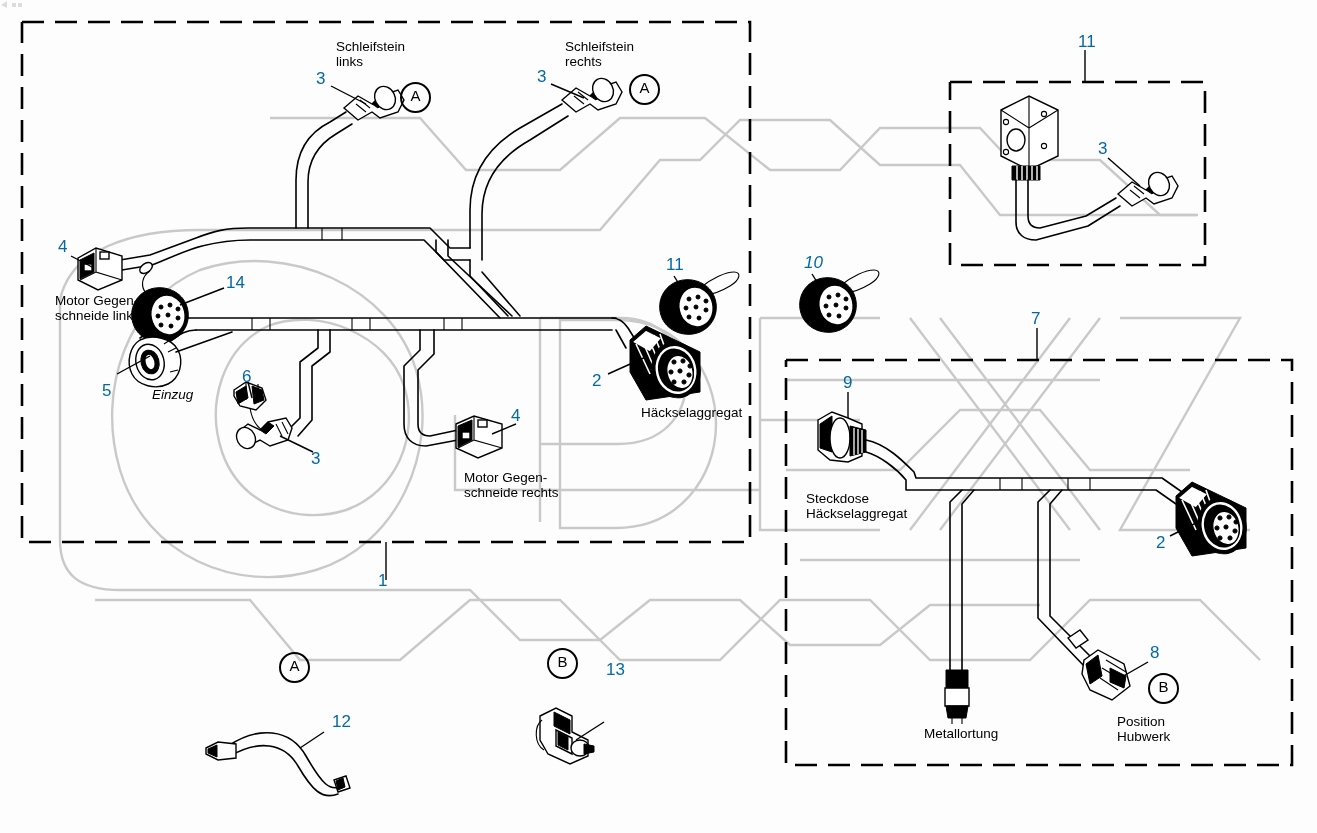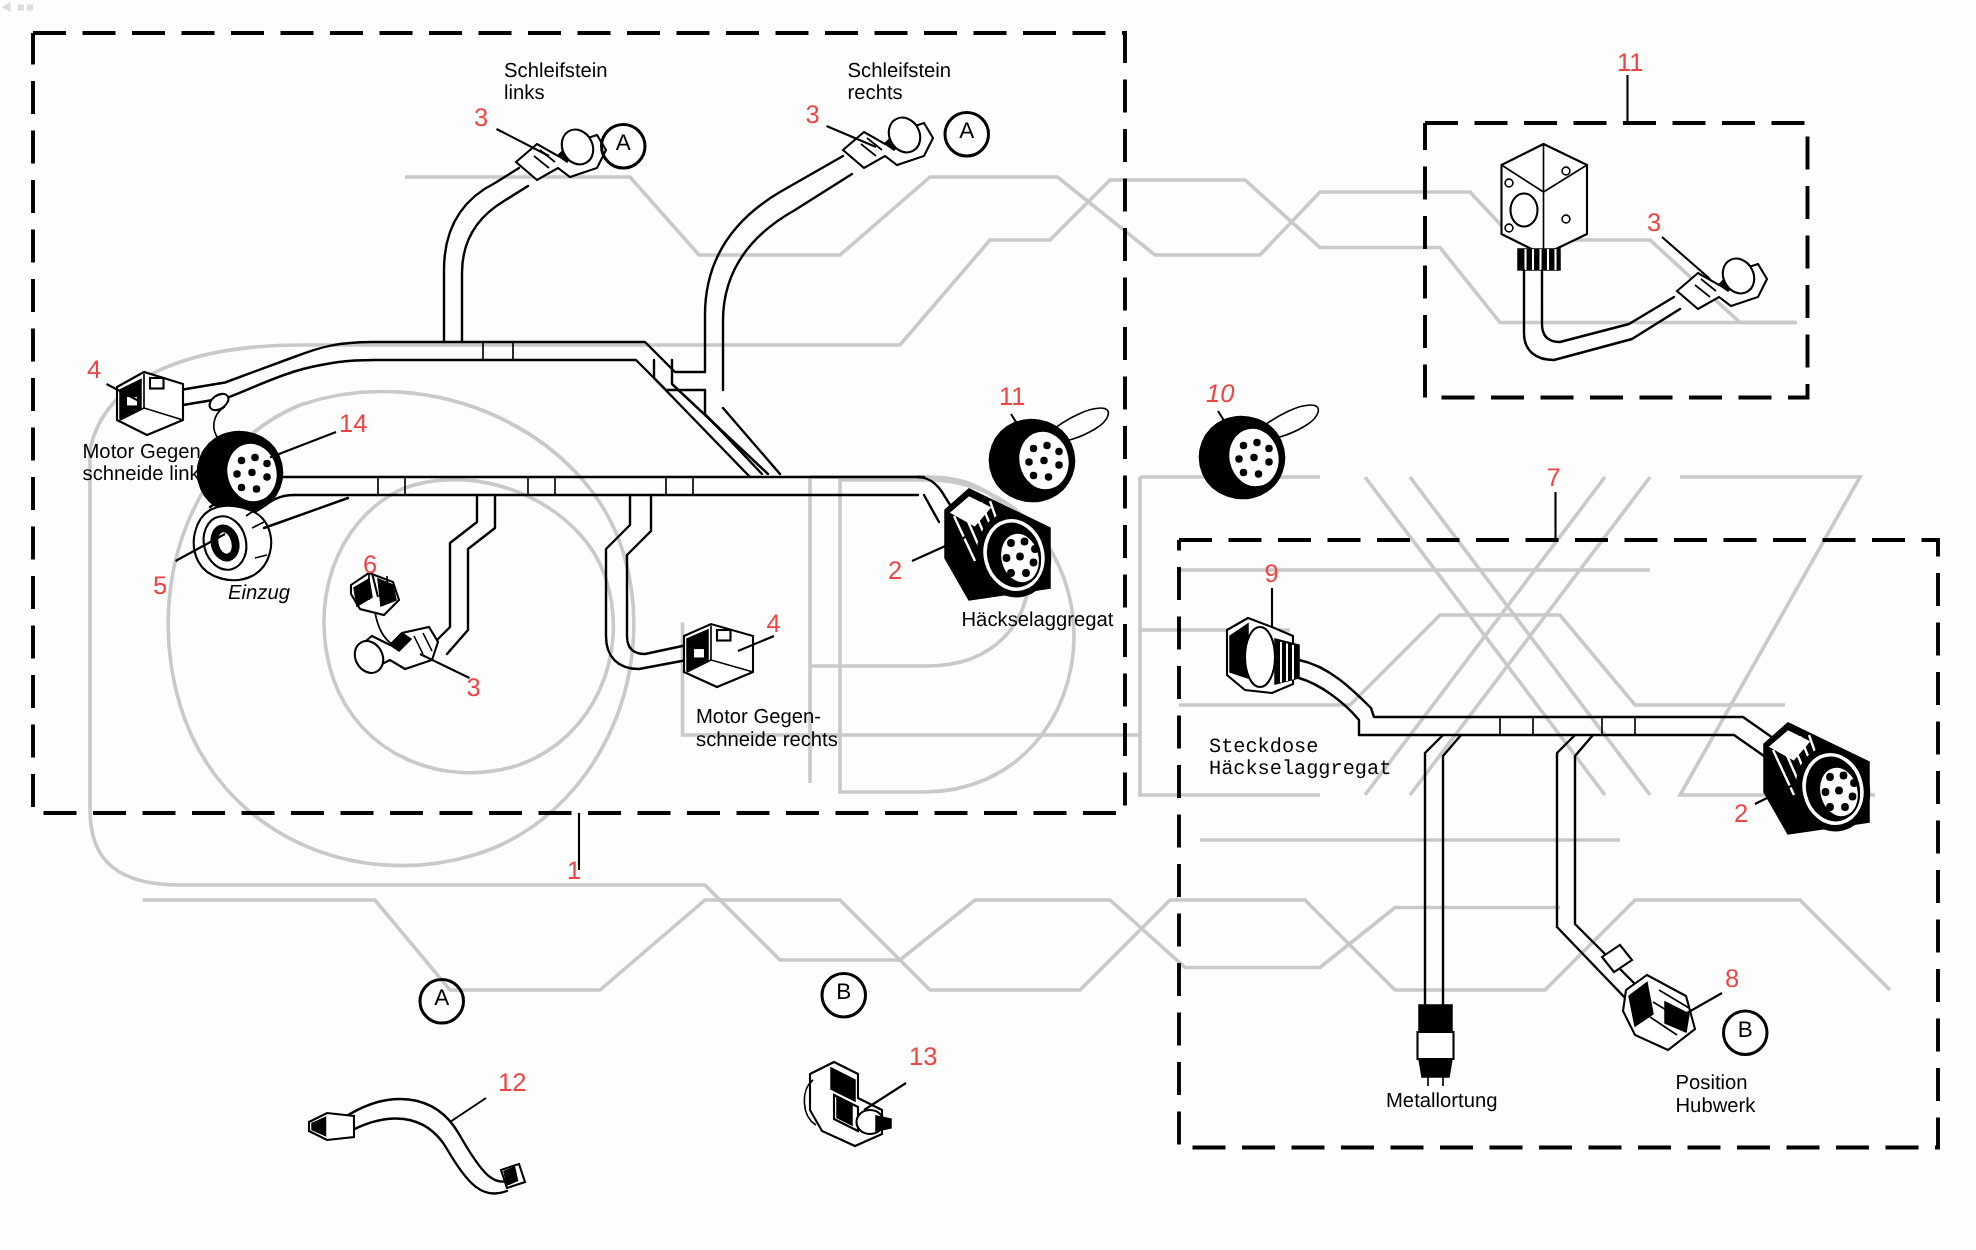--- a/index.html
+++ b/index.html
@@ -19,21 +19,21 @@
     position:absolute;
     font-size:13.5px;
     color:#000;
     line-height:15px;
     white-space:pre;
     letter-spacing:0px;
   }
   .num{
     position:absolute;
     font-size:17px;
-    color:#ef4444;
+    color:#0369a1;
     line-height:17px;
     white-space:pre;
   }
   .ctr{text-align:left;}
   .circ{
     position:absolute;
     width:27px;height:27px;
     border:2.2px solid #000;
     border-radius:50%;
     font-size:15px;
@@ -440,33 +440,33 @@
   <div class="num" style="left:311px;top:450px;">3</div>
   <div class="num" style="left:511px;top:407px;">4</div>
   <div class="num" style="left:592px;top:372px;">2</div>
   <div class="num" style="left:666px;top:256px;">11</div>
   <div class="num" style="left:804px;top:254px;font-style:italic;">10</div>
   <div class="num" style="left:1098px;top:140px;">3</div>
   <div class="num" style="left:843px;top:374px;">9</div>
   <div class="num" style="left:1156px;top:534px;">2</div>
   <div class="num" style="left:1150px;top:644px;">8</div>
   <div class="num" style="left:316px;top:713px;margin-left:16px;">12</div>
-  <div class="num" style="left:606px;top:696px;">13</div>
+  <div class="num" style="left:606px;top:661px;">13</div>
 
   <div class="lbl ctr" style="left:336px;top:39px;width:92px;">Schleifstein
 links</div>
   <div class="lbl ctr" style="left:565px;top:39px;width:92px;">Schleifstein
 rechts</div>
   <div class="lbl" style="left:55px;top:293px;">Motor Gegen-
 schneide links</div>
   <div class="lbl" style="left:152px;top:387px;font-style:italic;">Einzug</div>
   <div class="lbl" style="left:464px;top:470px;">Motor Gegen-
 schneide rechts</div>
   <div class="lbl" style="left:641px;top:405px;">Häckselaggregat</div>
-  <div class="lbl" style="left:806px;top:491px;font-family:Liberation Mono, monospace;">Steckdose
+  <div class="lbl" style="left:806px;top:491px;">Steckdose
 Häckselaggregat</div>
   <div class="lbl" style="left:924px;top:726px;">Metallortung</div>
   <div class="lbl" style="left:1117px;top:714px;">Position
 Hubwerk</div>
 
   <div class="circ" style="left:400px;top:82px;">A</div>
   <div class="circ" style="left:629px;top:74px;">A</div>
   <div class="circ" style="left:279px;top:652px;">A</div>
   <div class="circ" style="left:547px;top:648px;">B</div>
   <div class="circ" style="left:1148px;top:673px;">B</div>

